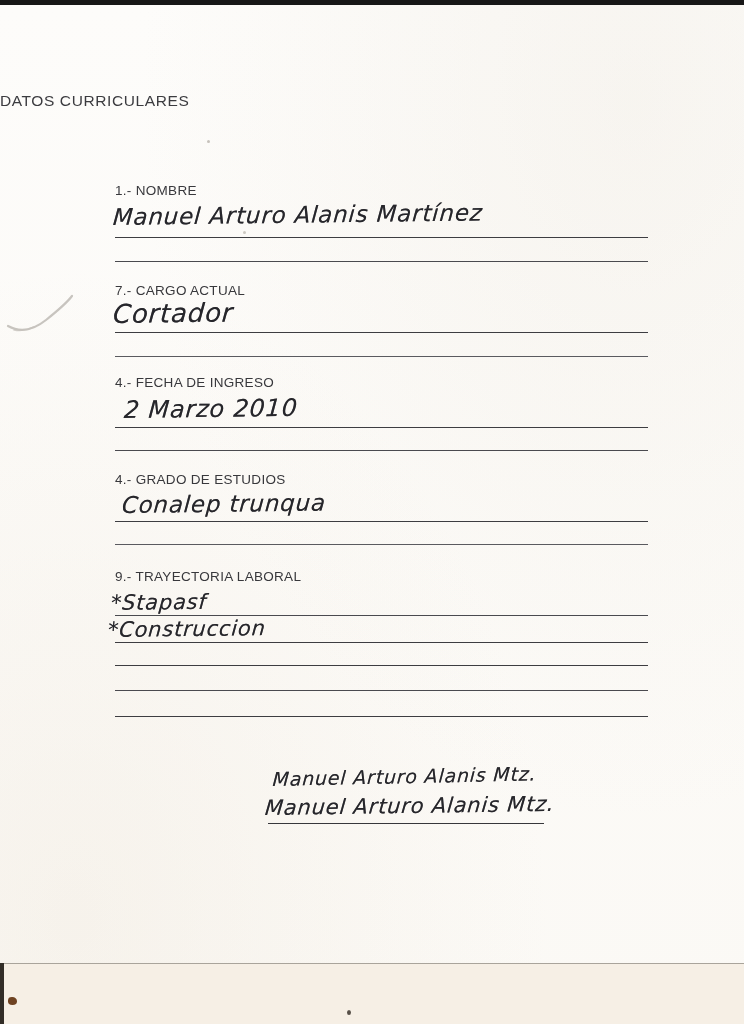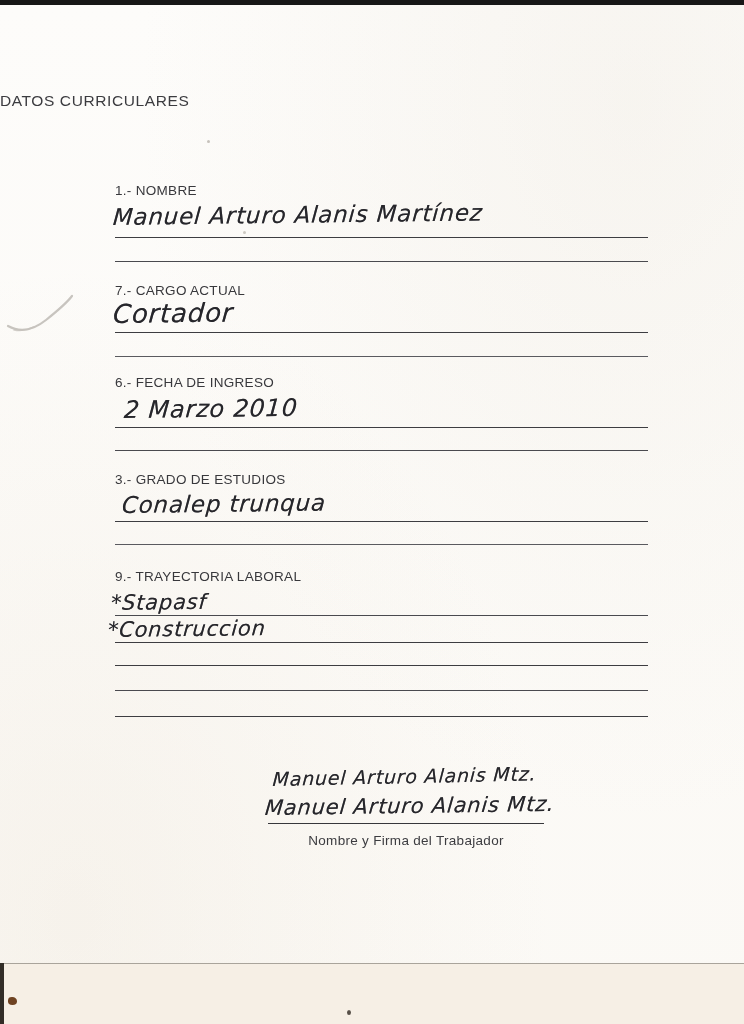--- a/index.html
+++ b/index.html
@@ -84,43 +84,42 @@
   <div class="field-label" style="top:183px">1.- NOMBRE</div>
   <span class="hw hw-name">Manuel Arturo Alanis Martínez</span>
   <div class="rline dark" style="top:237px"></div>
   <div class="rline mid" style="top:261px"></div>
 
   <div class="field-label" style="top:283px">7.- CARGO ACTUAL</div>
   <span class="hw hw-cargo">Cortador</span>
   <div class="rline dark" style="top:332px"></div>
   <div class="rline light" style="top:356px"></div>
 
-  <div class="field-label" style="top:375px">6.- FECHA DE INGRESO</div>
+  <div class="field-label" style="top:375px">4.- FECHA DE INGRESO</div>
   <span class="hw hw-fecha">2 Marzo 2010</span>
   <div class="rline dark" style="top:427px"></div>
   <div class="rline mid" style="top:450px"></div>
 
-  <div class="field-label" style="top:472px">3.- GRADO DE ESTUDIOS</div>
+  <div class="field-label" style="top:472px">4.- GRADO DE ESTUDIOS</div>
   <span class="hw hw-estudios">Conalep trunqua</span>
   <div class="rline dark" style="top:521px"></div>
   <div class="rline light" style="top:544px"></div>
 
   <div class="field-label" style="top:569px">9.- TRAYECTORIA LABORAL</div>
   <span class="hw hw-tray1">*Stapasf</span>
   <span class="hw hw-tray2">*Construccion</span>
   <div class="rline mid" style="top:615px"></div>
   <div class="rline dark" style="top:642px"></div>
   <div class="rline dark" style="top:665px"></div>
   <div class="rline mid" style="top:690px"></div>
   <div class="rline dark" style="top:716px"></div>
 
   <span class="hw sig-row1">Manuel Arturo Alanis Mtz.</span>
   <span class="hw sig-row2">Manuel Arturo Alanis Mtz.</span>
   <div class="sig-line"></div>
-  <div class="sig-caption">Nombre y Firma del Trabajador</div>
 
   <div class="scan-bottom"></div>
   <div class="edge-left-bottom"></div>
   <div class="speck-brown"></div>
   <div class="speck-dark"></div>
   <div class="speck-faint1"></div>
   <div class="speck-faint2"></div>
 
 </div>
 

